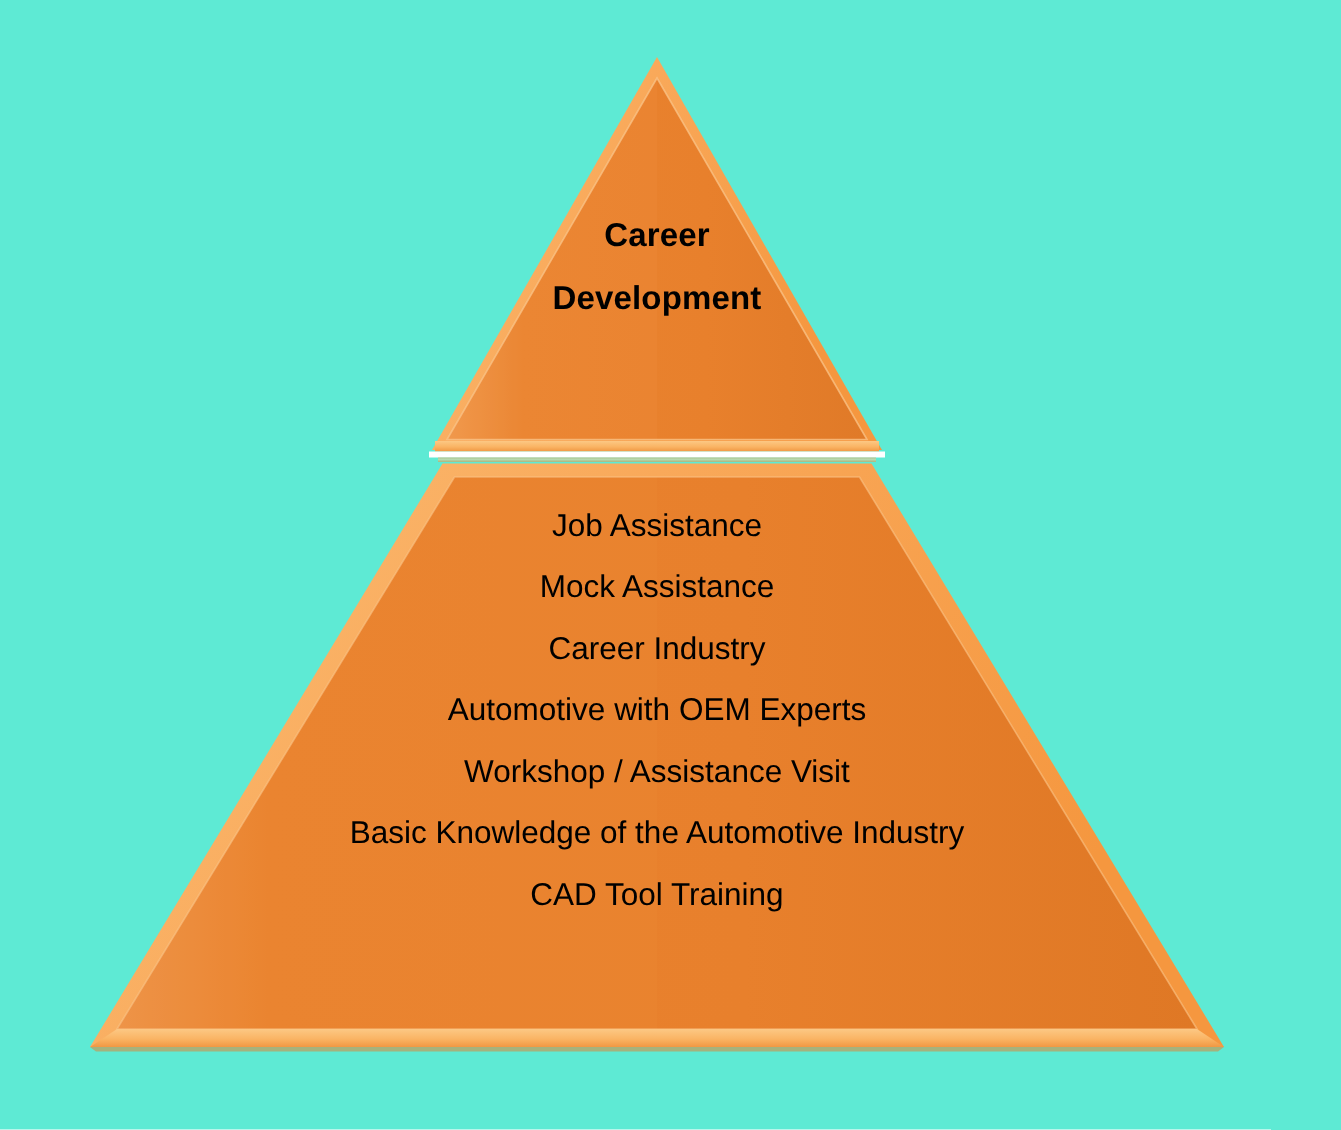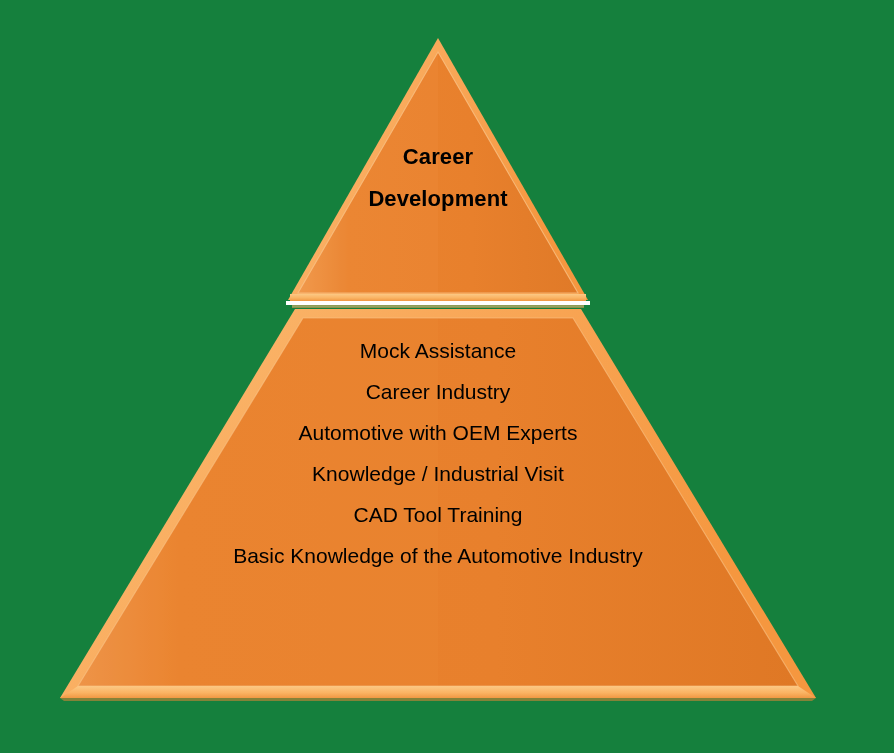--- a/index.html
+++ b/index.html
@@ -12,21 +12,21 @@
     width: 894px;
     height: 753px;
     font-family: "Liberation Sans", sans-serif;
     overflow: hidden;
   }
 
   #pyramid-diagram {
     position: relative;
     width: 894px;
     height: 753px;
-    background: #15803d;
+    background: #5eead4;
   }
 
   #pyramid-svg {
     position: absolute;
     left: 0;
     top: 0;
     width: 894px;
     height: 753px;
   }
 
@@ -143,21 +143,22 @@
       <polygon points="60,698 816,698 812,701 64,701" fill="#E08334" opacity="0.55"></polygon>
     </g>
   </svg>
 
   <div class="tier-text" id="apex-tier-text">
     <span class="tline">Career</span>
     <span class="tline">Development</span>
   </div>
 
   <div class="tier-text" id="base-tier-text">
+    <span class="base-item">Job Assistance</span>
     <span class="base-item">Mock Assistance</span>
     <span class="base-item">Career Industry</span>
     <span class="base-item">Automotive with OEM Experts</span>
-    <span class="base-item">Knowledge / Industrial Visit</span>
+    <span class="base-item">Workshop / Assistance Visit</span>
+    <span class="base-item">Basic Knowledge of the Automotive Industry</span>
     <span class="base-item">CAD Tool Training</span>
-    <span class="base-item">Basic Knowledge of the Automotive Industry</span>
   </div>
 
 </div>
 
 </body></html>

